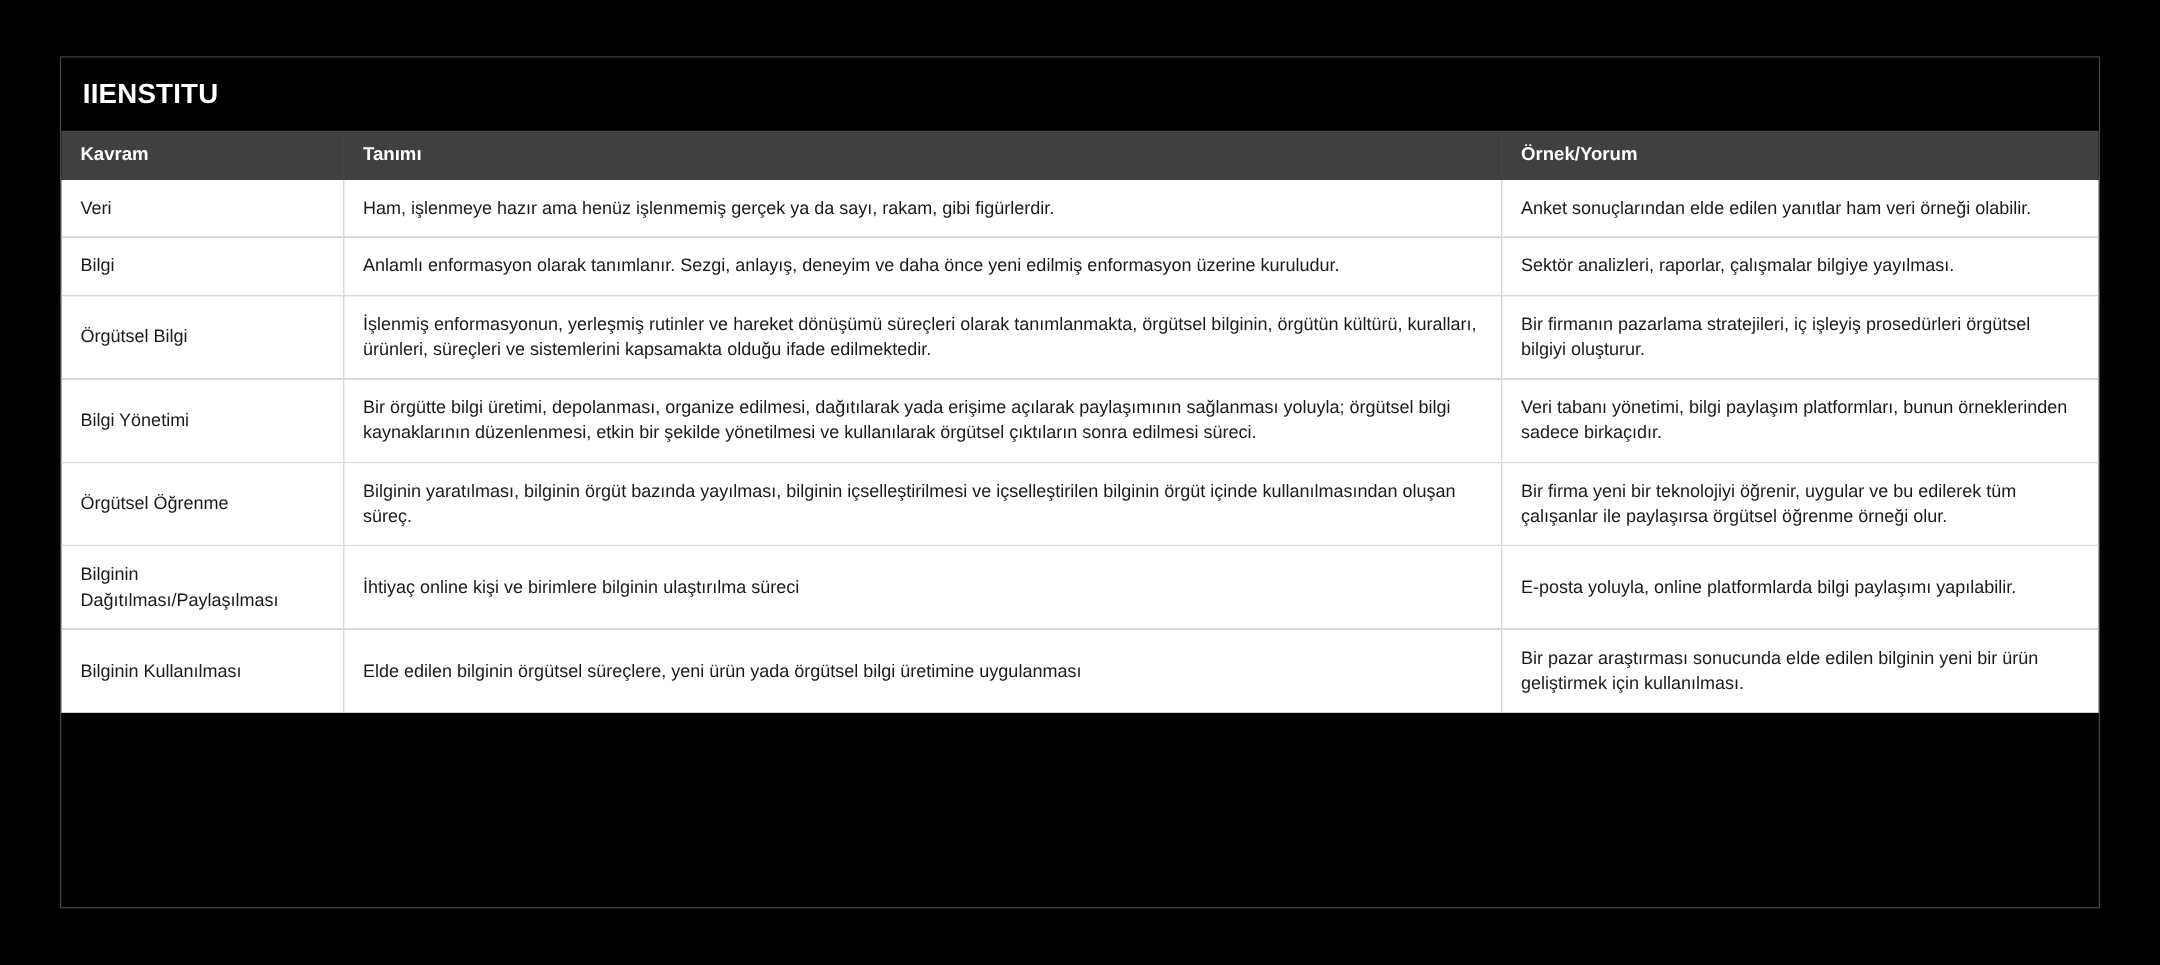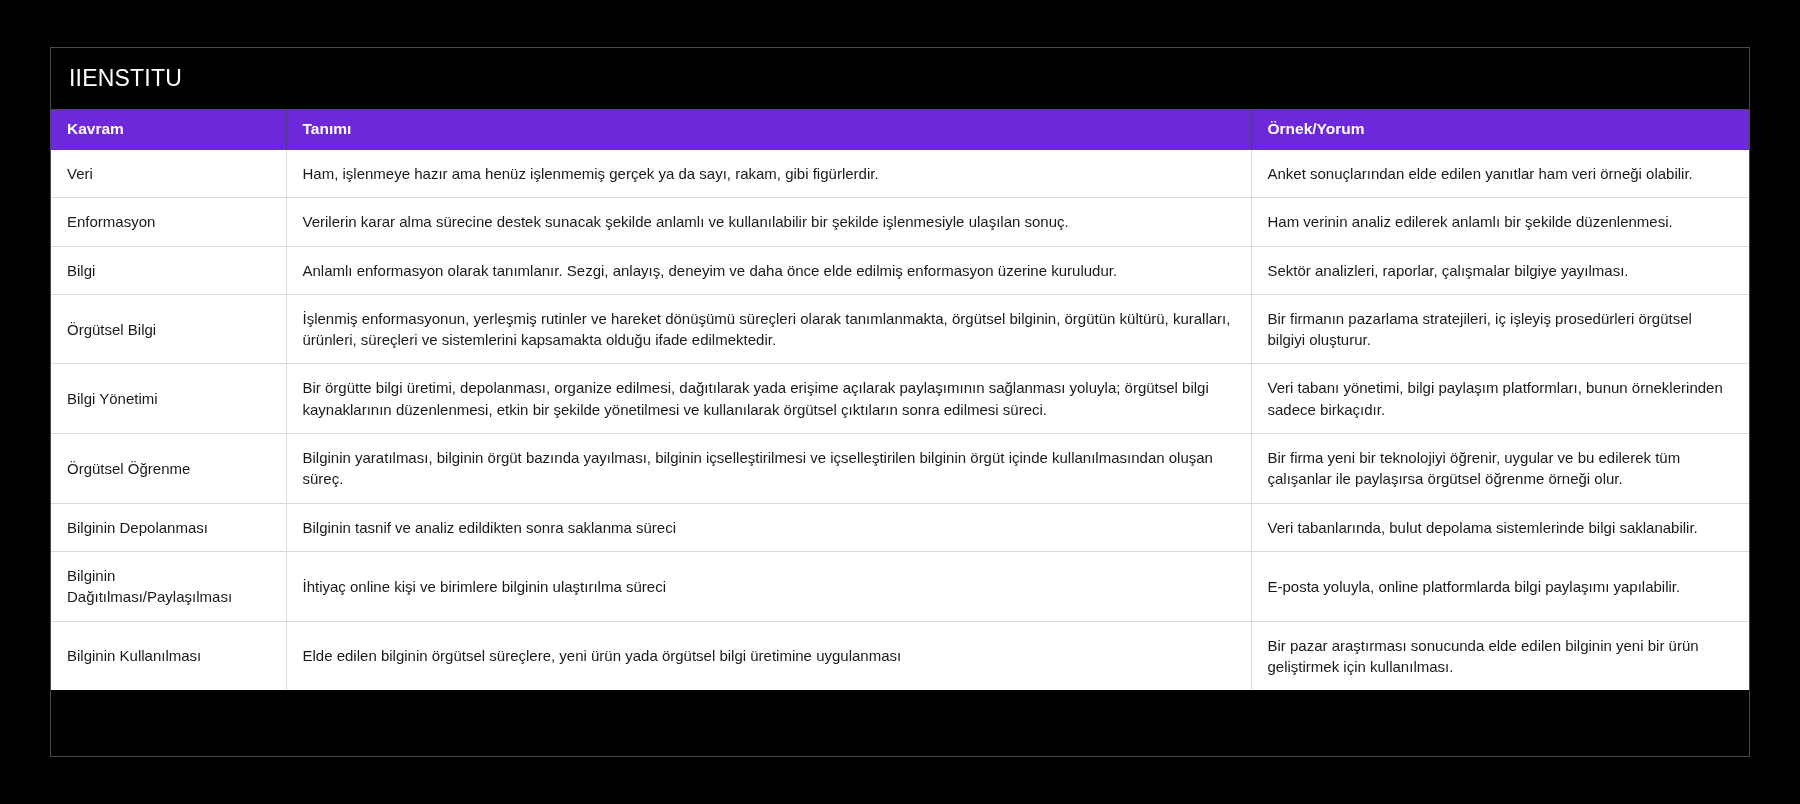--- a/index.html
+++ b/index.html
@@ -36,30 +36,30 @@
     background: #000000;
     display: flex;
     align-items: center;
     padding-left: 18px;
     box-sizing: border-box;
     border-bottom: 1px solid #4a4a4a;
   }
   .brand-title {
     color: #ffffff;
     font-size: 23px;
-    font-weight: normal;
+    font-weight: bold;
     letter-spacing: 0.2px;
   }
   table.data {
     width: 100%;
     border-collapse: collapse;
     table-layout: fixed;
   }
   table.data thead th {
-    background: #6d28d9;
+    background: #404040;
     color: #ffffff;
     font-size: 15.5px;
     font-weight: bold;
     text-align: left;
     padding: 10px 16px 12px 16px;
     border-right: 1px solid #4a4a4a;
     vertical-align: middle;
     height: 34px;
     box-sizing: border-box;
   }
@@ -112,50 +112,40 @@
           <th>Örnek/Yorum</th>
         </tr>
       </thead>
       <tbody>
         <tr>
           <td class="cell-kavram">Veri</td>
           <td class="cell-tanim">Ham, işlenmeye hazır ama henüz işlenmemiş gerçek ya da sayı, rakam, gibi figürlerdir.</td>
           <td class="cell-ornek">Anket sonuçlarından elde edilen yanıtlar ham veri örneği olabilir.</td>
         </tr>
         <tr>
-          <td class="cell-kavram">Enformasyon</td>
-          <td class="cell-tanim">Verilerin karar alma sürecine destek sunacak şekilde anlamlı ve kullanılabilir bir şekilde işlenmesiyle ulaşılan sonuç.</td>
-          <td class="cell-ornek">Ham verinin analiz edilerek anlamlı bir şekilde düzenlenmesi.</td>
-        </tr>
-        <tr>
           <td class="cell-kavram">Bilgi</td>
-          <td class="cell-tanim">Anlamlı enformasyon olarak tanımlanır. Sezgi, anlayış, deneyim ve daha önce elde edilmiş enformasyon üzerine kuruludur.</td>
+          <td class="cell-tanim">Anlamlı enformasyon olarak tanımlanır. Sezgi, anlayış, deneyim ve daha önce yeni edilmiş enformasyon üzerine kuruludur.</td>
           <td class="cell-ornek">Sektör analizleri, raporlar, çalışmalar bilgiye yayılması.</td>
         </tr>
         <tr>
           <td class="cell-kavram">Örgütsel Bilgi</td>
           <td class="cell-tanim">İşlenmiş enformasyonun, yerleşmiş rutinler ve hareket dönüşümü süreçleri olarak tanımlanmakta, örgütsel bilginin, örgütün kültürü, kuralları, ürünleri, süreçleri ve sistemlerini kapsamakta olduğu ifade edilmektedir.</td>
           <td class="cell-ornek">Bir firmanın pazarlama stratejileri, iç işleyiş prosedürleri örgütsel bilgiyi oluşturur.</td>
         </tr>
         <tr>
           <td class="cell-kavram">Bilgi Yönetimi</td>
           <td class="cell-tanim">Bir örgütte bilgi üretimi, depolanması, organize edilmesi, dağıtılarak yada erişime açılarak paylaşımının sağlanması yoluyla; örgütsel bilgi kaynaklarının düzenlenmesi, etkin bir şekilde yönetilmesi ve kullanılarak örgütsel çıktıların sonra edilmesi süreci.</td>
           <td class="cell-ornek">Veri tabanı yönetimi, bilgi paylaşım platformları, bunun örneklerinden sadece birkaçıdır.</td>
         </tr>
         <tr>
           <td class="cell-kavram">Örgütsel Öğrenme</td>
           <td class="cell-tanim">Bilginin yaratılması, bilginin örgüt bazında yayılması, bilginin içselleştirilmesi ve içselleştirilen bilginin örgüt içinde kullanılmasından oluşan süreç.</td>
           <td class="cell-ornek">Bir firma yeni bir teknolojiyi öğrenir, uygular ve bu edilerek tüm çalışanlar ile paylaşırsa örgütsel öğrenme örneği olur.</td>
         </tr>
         <tr>
-          <td class="cell-kavram">Bilginin Depolanması</td>
-          <td class="cell-tanim">Bilginin tasnif ve analiz edildikten sonra saklanma süreci</td>
-          <td class="cell-ornek">Veri tabanlarında, bulut depolama sistemlerinde bilgi saklanabilir.</td>
-        </tr>
-        <tr>
           <td class="cell-kavram">Bilginin Dağıtılması/Paylaşılması</td>
           <td class="cell-tanim">İhtiyaç online kişi ve birimlere bilginin ulaştırılma süreci</td>
           <td class="cell-ornek">E-posta yoluyla, online platformlarda bilgi paylaşımı yapılabilir.</td>
         </tr>
         <tr>
           <td class="cell-kavram">Bilginin Kullanılması</td>
           <td class="cell-tanim">Elde edilen bilginin örgütsel süreçlere, yeni ürün yada örgütsel bilgi üretimine uygulanması</td>
           <td class="cell-ornek">Bir pazar araştırması sonucunda elde edilen bilginin yeni bir ürün geliştirmek için kullanılması.</td>
         </tr>
       </tbody>

